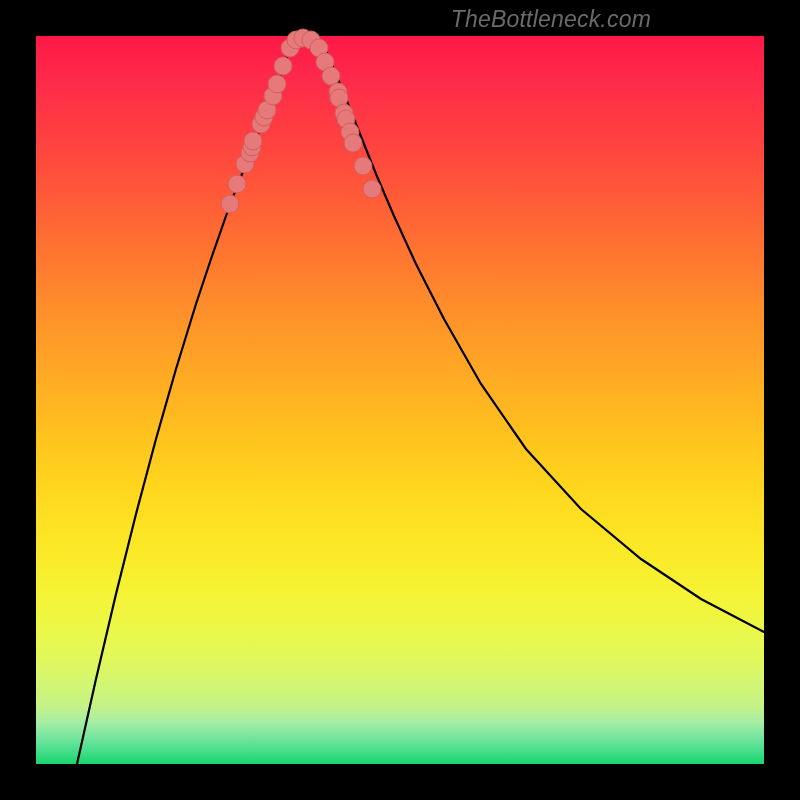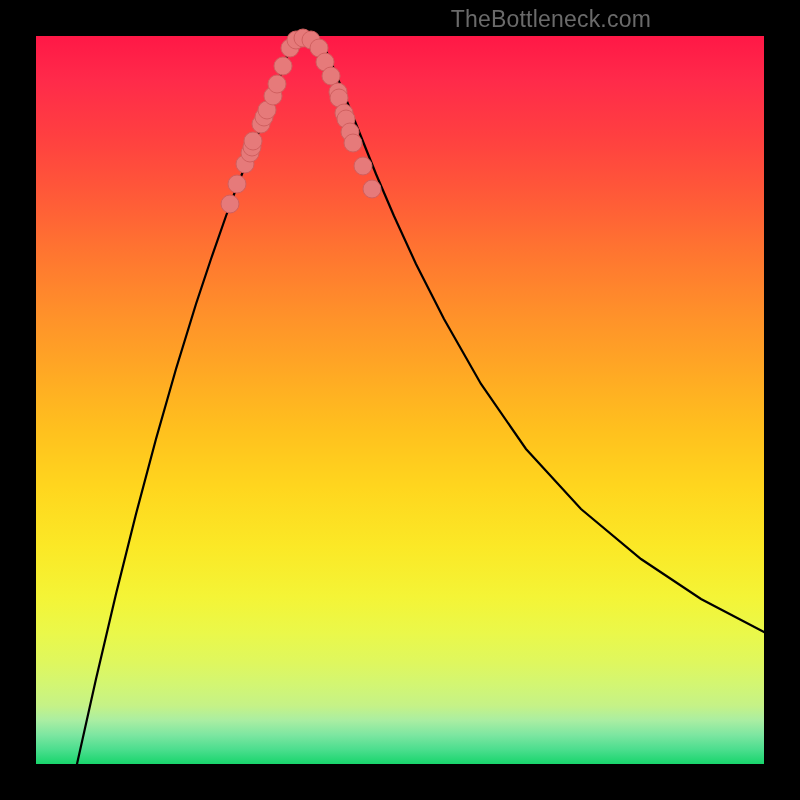--- a/index.html
+++ b/index.html
@@ -11,20 +11,21 @@
     background: #000;
     font-family: Arial, Helvetica, sans-serif;
   }
   .frame {
     position: absolute;
     top: 0;
     left: 0;
     width: 665px;
     height: 800px;
     background: #000;
+    font-style: italic;
   }
   .plot-area {
     position: absolute;
     top: 36px;
     left: 36px;
     width: 728px;
     height: 728px;
     background: linear-gradient(
       to bottom,
       #ff1846 0%,

